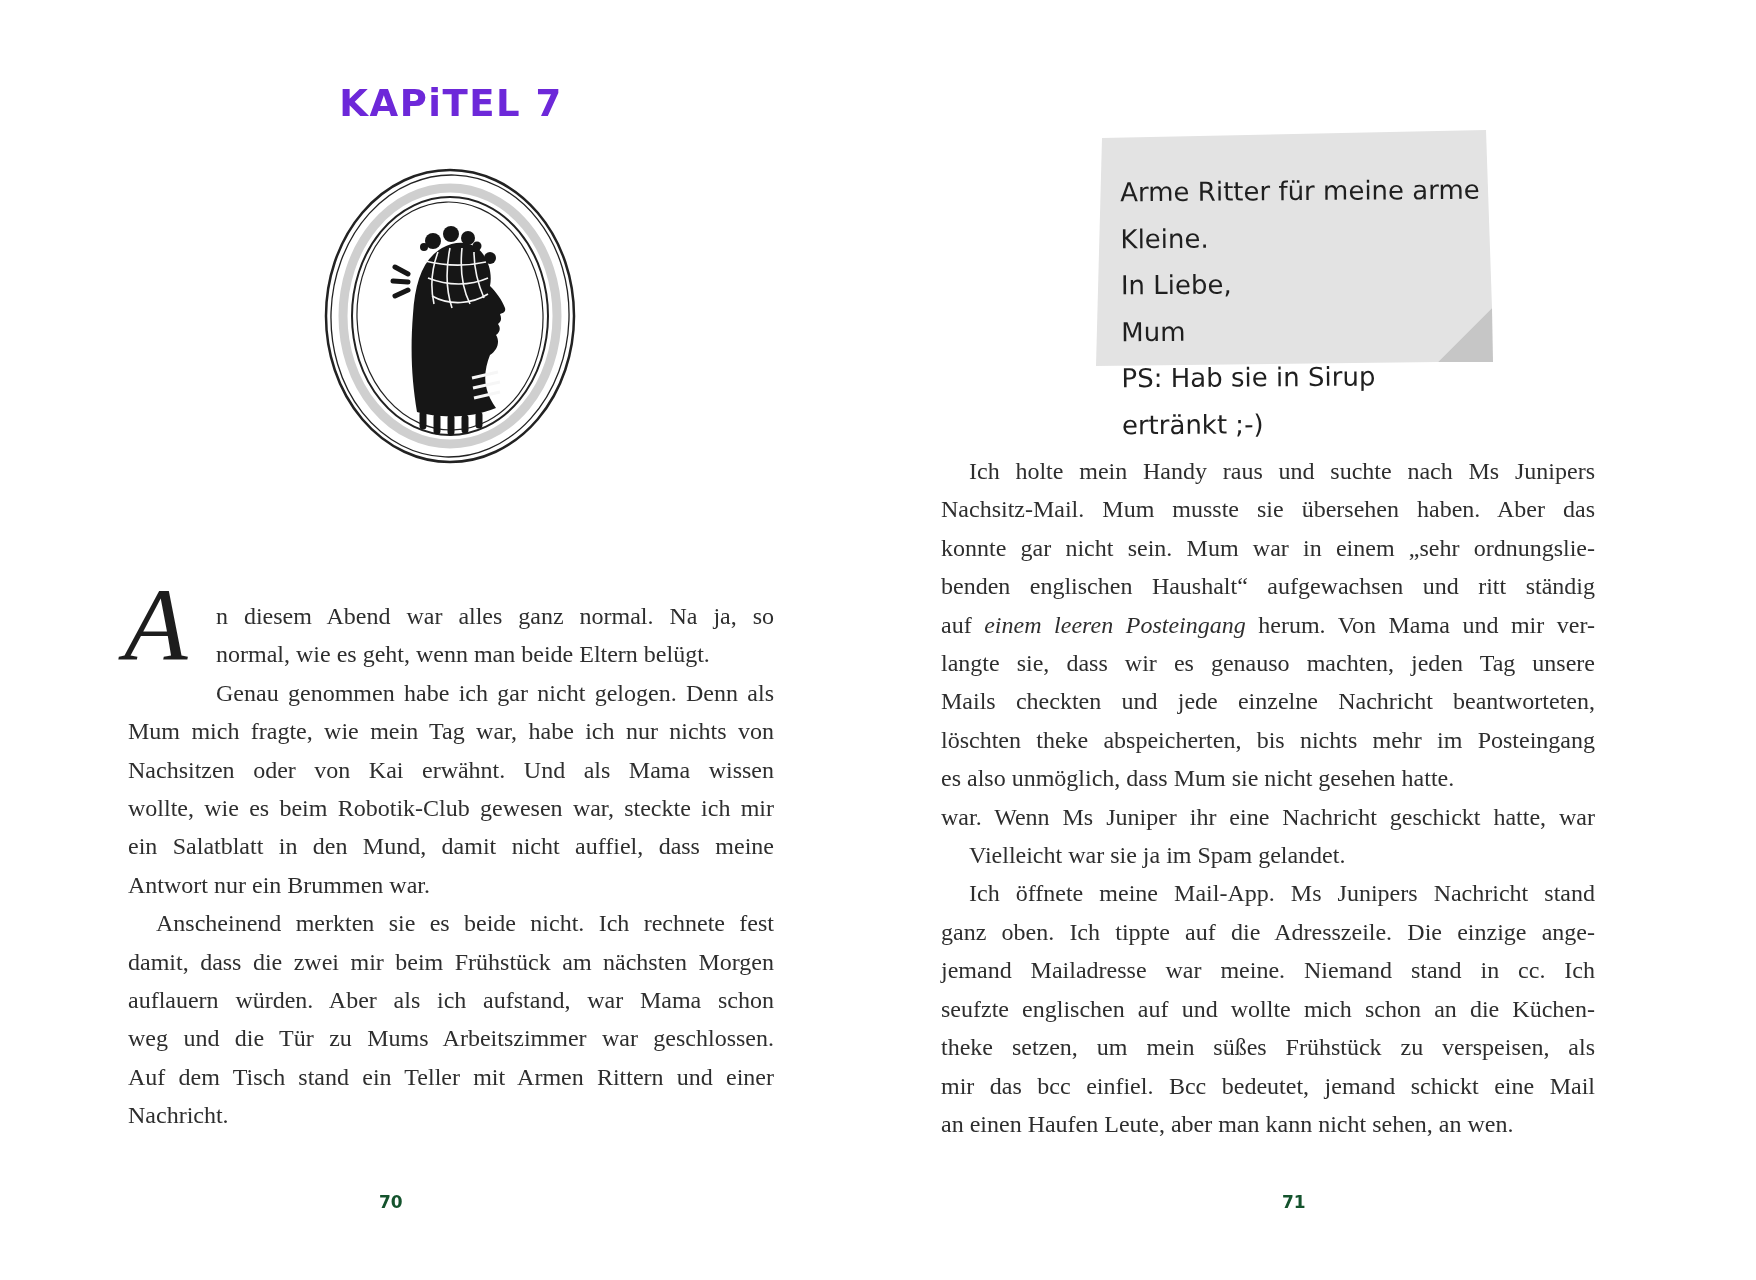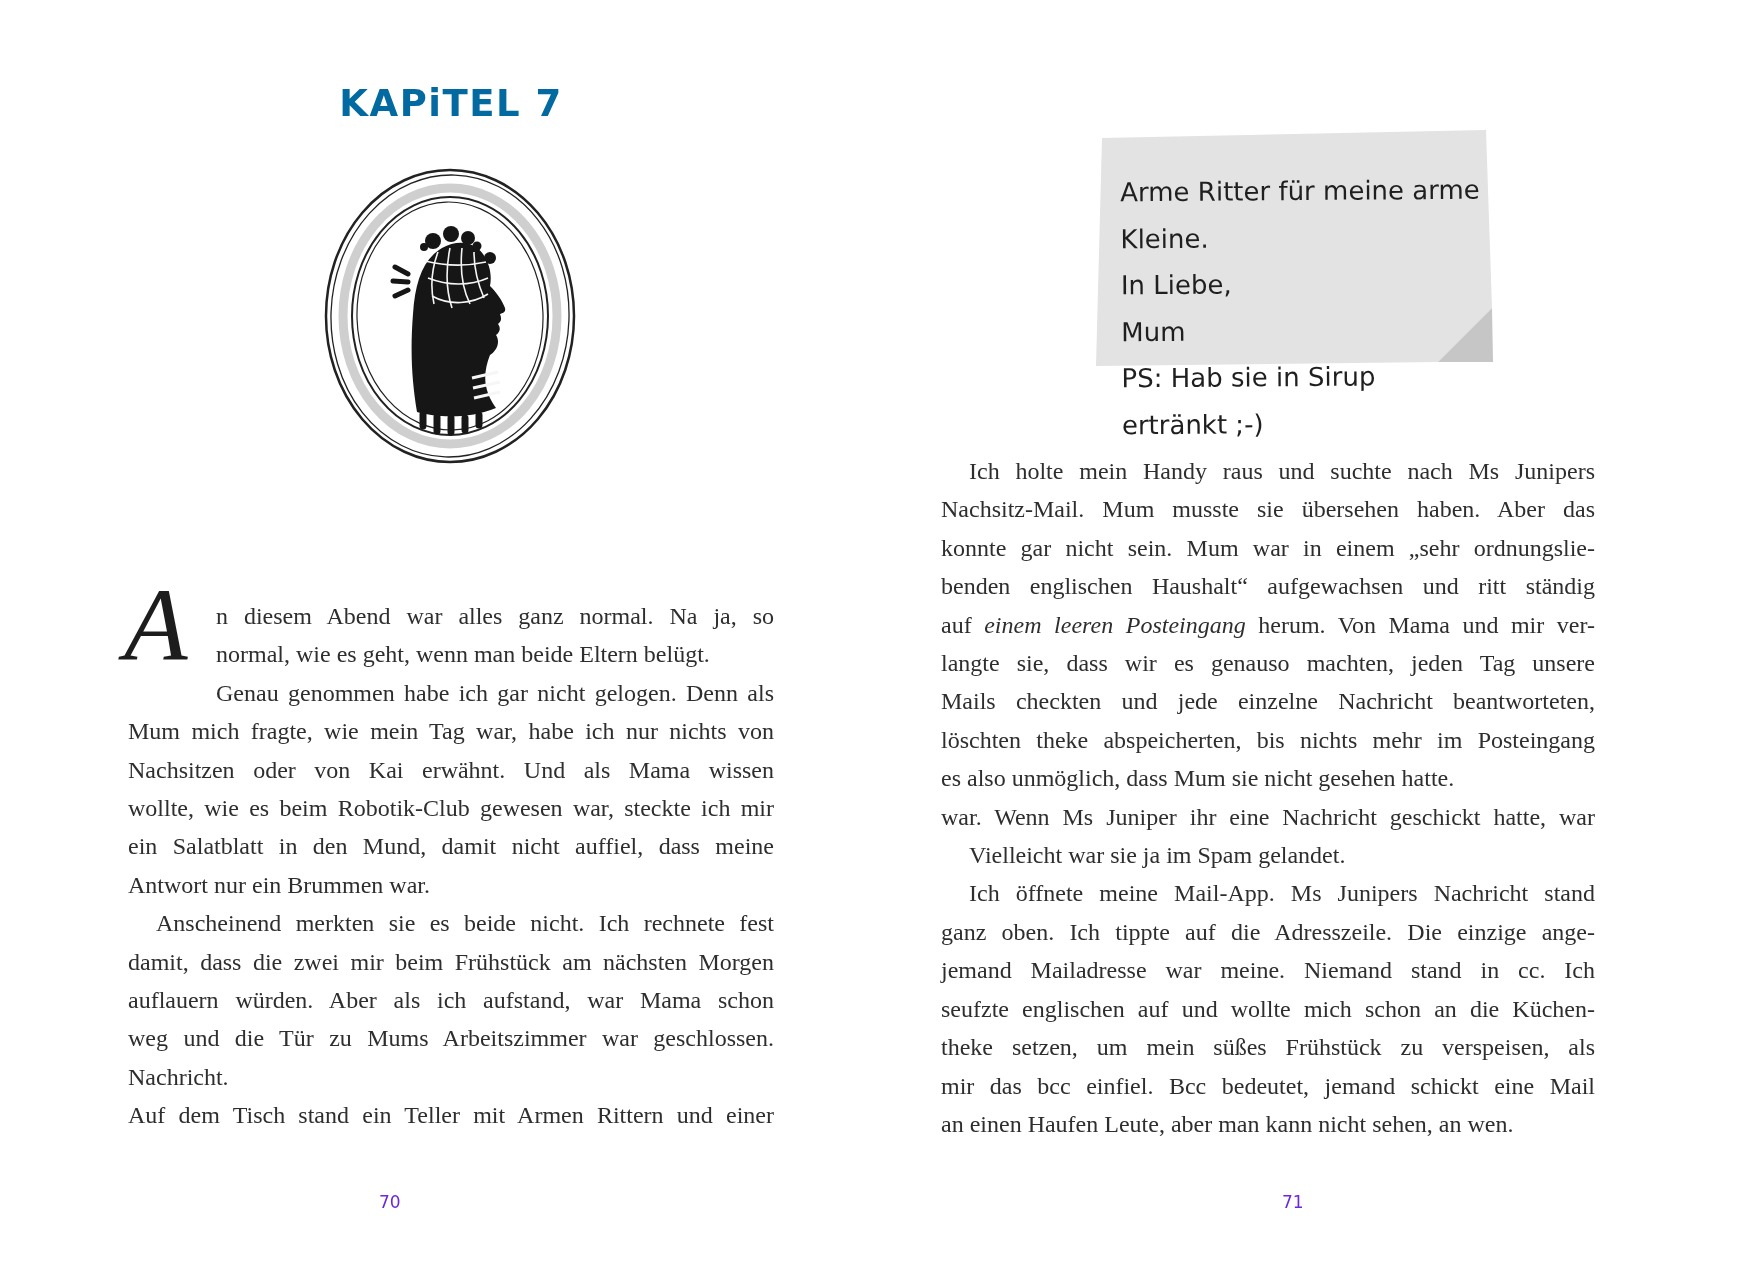--- a/index.html
+++ b/index.html
@@ -3,21 +3,21 @@
 <meta charset="utf-8">
 <style>
   html,body { margin:0; padding:0; background:#ffffff; }
   .spread {
     position:relative; width:1756px; height:1280px; background:#ffffff;
     font-family:"Liberation Serif", serif; color:#2e2e2e; overflow:hidden;
   }
   .chapter-title {
     position:absolute; left:128px; top:82px; width:646px;
     text-align:center; font-family:"DejaVu Sans", sans-serif;
-    font-weight:bold; font-size:37px; letter-spacing:1.5px; color:#0369a1;
+    font-weight:bold; font-size:37px; letter-spacing:1.5px; color:#6d28d9;
   }
   .illus { position:absolute; left:320px; top:166px; width:260px; height:300px; }
   .body-col { position:absolute; font-size:24px; line-height:38.4px; }
   .left-col  { left:128px; top:597px; width:646px; }
   .right-col { left:941px; top:452px; width:654px; }
   .line { text-align:justify; text-align-last:justify; white-space:normal; }
   .para-last { text-align-last:left; }
   .indent { padding-left:28px; }
   em { font-style:italic; }
   .dropcap {
@@ -27,21 +27,21 @@
     transform:translateY(-8px); text-indent:-4px;
   }
   .note-svg { position:absolute; left:1094px; top:126px; width:402px; height:244px; }
   .note-text {
     position:absolute; left:1121px; top:168px; width:360px;
     font-family:"DejaVu Sans", sans-serif; font-size:26px; line-height:46.5px;
     color:#1f1f1f; transform:rotate(-0.4deg);
   }
   .pagenum {
     position:absolute; top:1192px;
-    font-family:"DejaVu Sans", sans-serif; font-size:17px; font-weight:normal; color:#6d28d9;
+    font-family:"DejaVu Sans", sans-serif; font-size:17px; font-weight:bold; color:#14532d;
   }
   .pagenum-left  { left:379px; }
   .pagenum-right { left:1282px; }
 </style>
 </head>
 <body>
 
 <div class="spread">
 
   <div class="chapter-title">KAPiTEL 7</div>
@@ -106,22 +106,22 @@
       <div class="line">Nachsitzen oder von Kai erwähnt. Und als Mama wissen</div>
       <div class="line">wollte, wie es beim Robotik-Club gewesen war, steckte ich mir</div>
       <div class="line">ein Salatblatt in den Mund, damit nicht auffiel, dass meine</div>
       <div class="line para-last">Antwort nur ein Brummen war.</div>
     </div>
     <div class="para">
       <div class="line indent">Anscheinend merkten sie es beide nicht. Ich rechnete fest</div>
       <div class="line">damit, dass die zwei mir beim Frühstück am nächsten Morgen</div>
       <div class="line">auflauern würden. Aber als ich aufstand, war Mama schon</div>
       <div class="line">weg und die Tür zu Mums Arbeitszimmer war geschlossen.</div>
+      <div class="line">Auf dem Tisch stand ein Teller mit Armen Rittern und einer</div>
       <div class="line para-last">Nachricht.</div>
-      <div class="line">Auf dem Tisch stand ein Teller mit Armen Rittern und einer</div>
     </div>
   </div>
 
   <div class="pagenum pagenum-left">70</div>
 
   <svg class="note-svg" viewBox="0 0 402 244">
     <polygon points="8,12 392,4 398,182 344,236 2,240" fill="#e3e3e3"></polygon>
     <polygon points="344,236 398,182 399,236" fill="#c6c6c6"></polygon>
   </svg>
   <div class="note-text">

